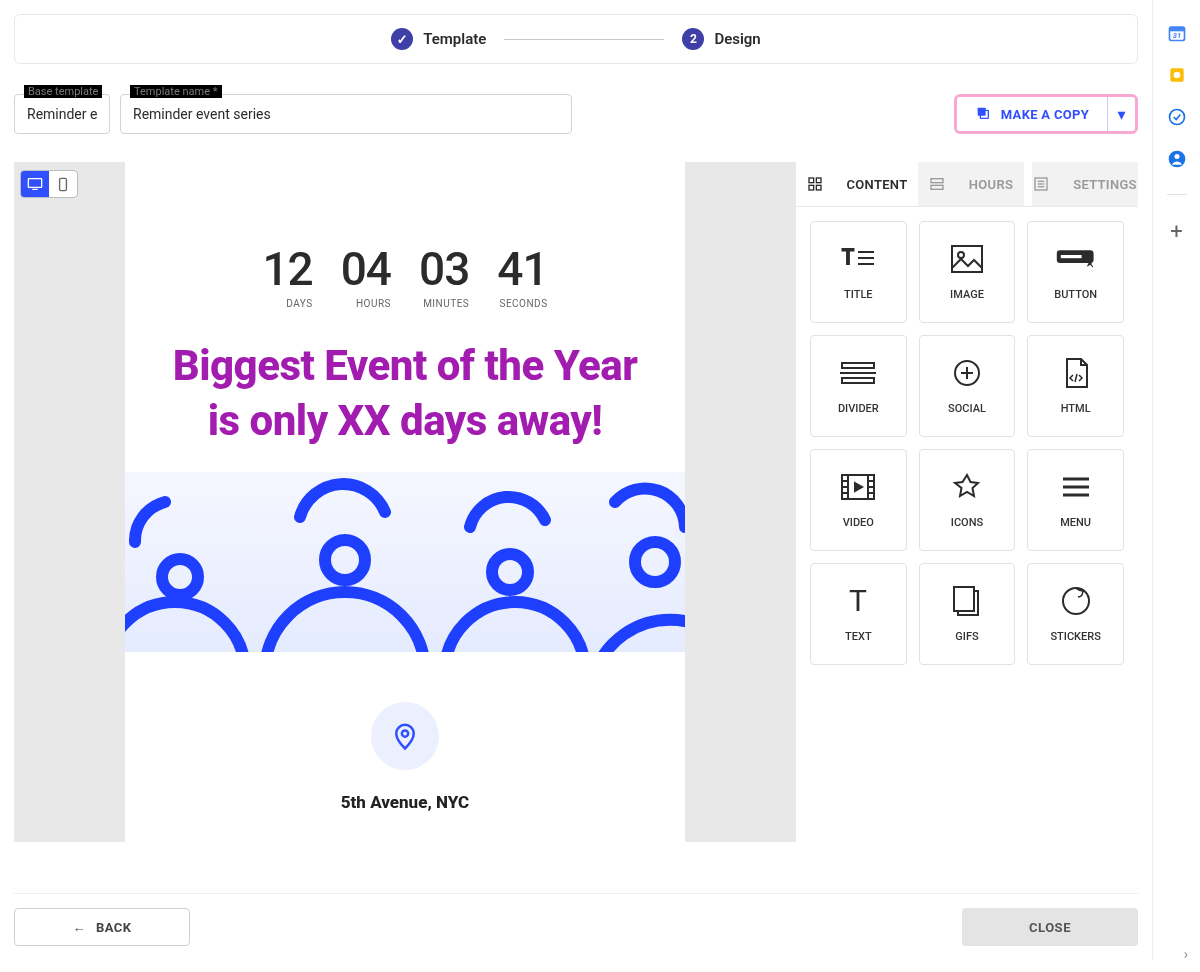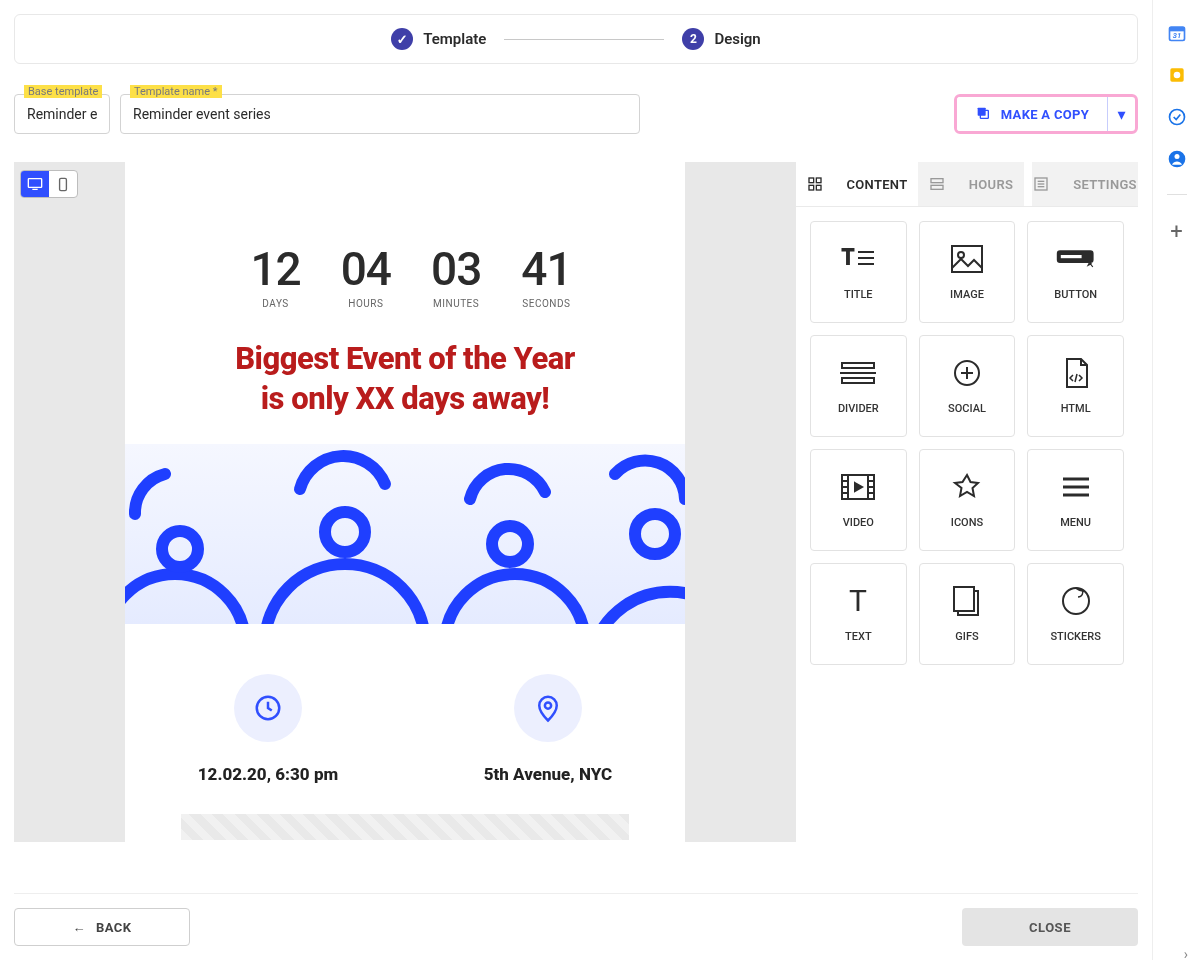--- a/index.html
+++ b/index.html
@@ -17,40 +17,40 @@
 .step-circle { width:22px; height:22px; border-radius:50%; display:flex; align-items:center; justify-content:center; color:#fff; font-size:12px; font-weight:700; }
 .step-circle.done { background:#3f3fa8; }
 .step-circle.current { background:#3f3fa8; }
 .connector { width:160px; height:1px; background:#c8c8c8; }
 .check { font-size:13px; }
 
 
 .fields-row { display:flex; align-items:flex-start; justify-content:space-between; margin-top:30px; }
 .fields-left { display:flex; gap:10px; }
 .field { position:relative; }
-.field-label { position:absolute; top:-9px; left:10px; background:#fde047; padding:0 4px; font-size:11px; color:#7a7a7a; }
+.field-label { position:absolute; top:-9px; left:10px; background:#000000; padding:0 4px; font-size:11px; color:#7a7a7a; }
 .input { border:1px solid #d3d3d3; border-radius:4px; height:40px; padding:0 12px; font-size:14px; color:#2b2b2b; }
 .base-inp { width:96px; }
-.name-inp { width:520px; }
+.name-inp { width:452px; }
 .copy-group { display:flex; border:3px solid #f9a8d4; border-radius:6px; overflow:hidden; height:40px; }
 .copy-btn { background:#fff; color:#304ffe; font-weight:700; font-size:13px; letter-spacing:.3px; padding:0 18px; display:flex; align-items:center; gap:10px; cursor:pointer; }
 .copy-caret { width:28px; display:flex; align-items:center; justify-content:center; border-left:1px solid #c7cdfc; color:#304ffe; cursor:pointer; }
 
 
 .editor-row { display:flex; gap:0; height:680px; margin-top:28px; }
 .canvas-col { flex:1; background:#e8e8e8; position:relative; display:flex; justify-content:center; padding:0; }
 .device-toggle { position:absolute; left:6px; top:8px; display:flex; background:#fff; border:1px solid #bdbdbd; border-radius:4px; overflow:hidden; }
 .device-btn { width:28px; height:26px; display:flex; align-items:center; justify-content:center; font-size:14px; cursor:pointer; }
 .device-btn.active { background:#304ffe; color:#fff; }
 .canvas { width:560px; background:#fff; height:100%; overflow:hidden; }
 .countdown { display:flex; justify-content:center; gap:28px; padding-top:80px; }
-.cd-unit { text-align:center;margin-left:12px; }
+.cd-unit { text-align:right; }
 .cd-num { font-size:46px; font-weight:500; color:#2b2b2b; letter-spacing:-1px; }
 .cd-lbl { font-size:10px; letter-spacing:.5px; color:#666; margin-top:2px; }
-.hero-title { text-align:center; font-size:31px; font-weight:800; color:#b91c1c; margin-top:30px; line-height:1.3; padding:0 30px; letter-spacing:-.5px;}
+.hero-title { text-align:center; font-size:42px; font-weight:800; color:#a21caf; margin-top:30px; line-height:1.3; padding:0 30px; letter-spacing:-.5px;}
 .illus { margin-top:24px; height:180px; background:linear-gradient(#f5f7ff,#e5ebff); position:relative; overflow:hidden; }
 .illus svg { width:100%; height:100%; }
 .info-row { display:flex; justify-content:space-around; padding-top:50px; }
 .info-item { text-align:center; }
 .info-icon { width:68px; height:68px; border-radius:50%; background:#eceffe; display:flex; align-items:center; justify-content:center; margin:0 auto 22px; }
 .info-text { font-size:17px; font-weight:800; color:#222; }
 .map-placeholder { margin:30px 56px 0; height:26px; background:repeating-linear-gradient(45deg,#f1f1f1 0 8px,#e9e9e9 8px 16px); }
 
 
 .panel { width:342px; border-left:0; background:#fff; display:flex; flex-direction:column; }
@@ -166,29 +166,20 @@
               <path d="M 470 200 A 80 80 0 0 1 620 200"></path>
               <circle cx="530" cy="90" r="20"></circle>
               <path d="M 490 30 A 40 40 0 0 1 560 55"></path>
             </g>
           </svg>
         </div>
         <div class="info-row">
           <div class="info-item">
             <div class="info-icon">
               <svg width="30" height="30" viewBox="0 0 24 24" fill="none" stroke="#304ffe" stroke-width="2">
-                  <circle cx="12" cy="12" r="9"></circle>
-                  <path d="M12 7v5l3 2"></path>
-                </svg>
-            </div>
-            <div class="info-text">12.02.20, 6:30 pm</div>
-          </div>
-          <div class="info-item">
-            <div class="info-icon">
-              <svg width="30" height="30" viewBox="0 0 24 24" fill="none" stroke="#304ffe" stroke-width="2">
                   <path d="M12 22s7-7 7-12A7 7 0 1 0 5 10c0 5 7 12 7 12z"></path>
                   <circle cx="12" cy="10" r="2.5"></circle>
                 </svg>
             </div>
             <div class="info-text">5th Avenue, NYC</div>
           </div>
         </div>
         <div class="map-placeholder"></div>
       </div>
     </div>

